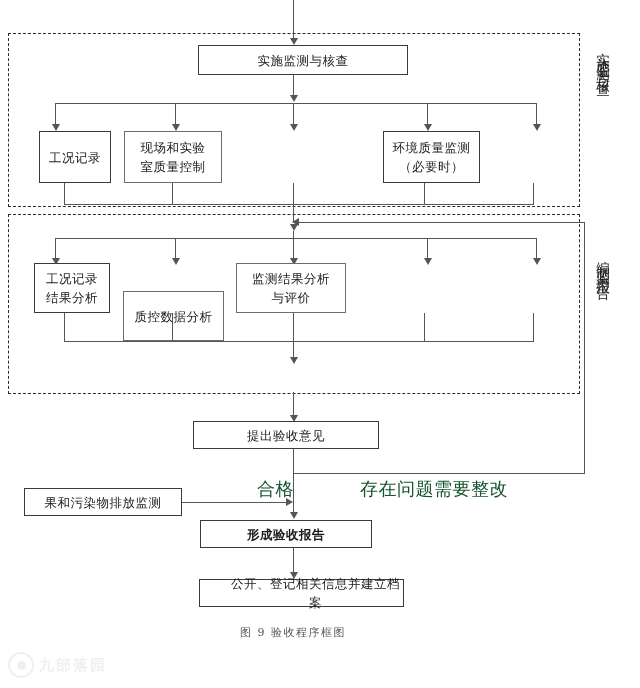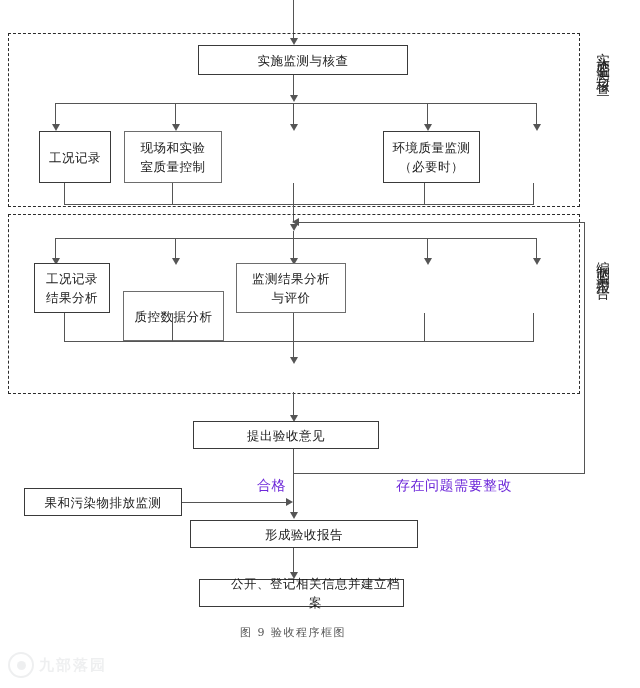--- a/index.html
+++ b/index.html
@@ -66,22 +66,22 @@
     position:absolute;
     writing-mode:vertical-rl;
     text-orientation:upright;
     font-size:13.5px;
     letter-spacing:5px;
     color:#1c1c1c;
     line-height:1;
   }
   .edgelabel{
     position:absolute;
-    font-size:14px;
-    color:#6d28d9;
+    font-size:18px;
+    color:#14532d;
     white-space:nowrap;
     letter-spacing:.5px;
   }
   .caption{
     position:absolute;
     font-size:11px;
     color:#555;
     letter-spacing:1.5px;
     white-space:nowrap;
     font-family:"DejaVu Serif","Liberation Serif",serif;
@@ -192,27 +192,27 @@
 
   <div class="ln lnv" style="left:293px;top:449px;height:67px;"></div>
   <div class="arrow-d" style="left:290px;top:512px;"></div>
 
   <div class="ln lnh" style="left:293px;top:473px;width:292px;"></div>
   <div class="ln lnv" style="left:584px;top:222px;height:252px;"></div>
   <div class="ln lnh" style="left:298px;top:222px;width:287px;"></div>
   <div class="arrow-l" style="left:292px;top:218px;"></div>
 
   <div class="edgelabel" style="left:257px;top:477px;">合格</div>
-  <div class="edgelabel" style="left:360px;top:477px;margin-left:36px;">存在问题需要整改</div>
+  <div class="edgelabel" style="left:360px;top:477px;">存在问题需要整改</div>
 
   <div class="box" style="left:24px;top:488px;width:158px;height:28px;">果和污染物排放监测</div>
   <div class="ln lnh" style="left:182px;top:502px;width:105px;"></div>
   <div class="arrow-r" style="left:286px;top:498px;"></div>
 
-  <div class="box" style="left:190px;top:520px;width:228px;height:28px;">形成验收报告</div>
+  <div class="box" style="left:200px;top:520px;width:172px;height:28px;font-weight:bold;">形成验收报告</div>
 
   <div class="ln lnv" style="left:293px;top:548px;height:28px;"></div>
   <div class="arrow-d" style="left:290px;top:572px;"></div>
 
   <div class="box" style="left:199px;top:579px;width:205px;height:28px;padding-left:28px;">公开、登记相关信息并建立档案</div>
 
   <div class="caption" style="left:240px;top:625px;">图 9  验收程序框图</div>
 
   <div id="watermark">
     <div class="wm-mark"></div>

